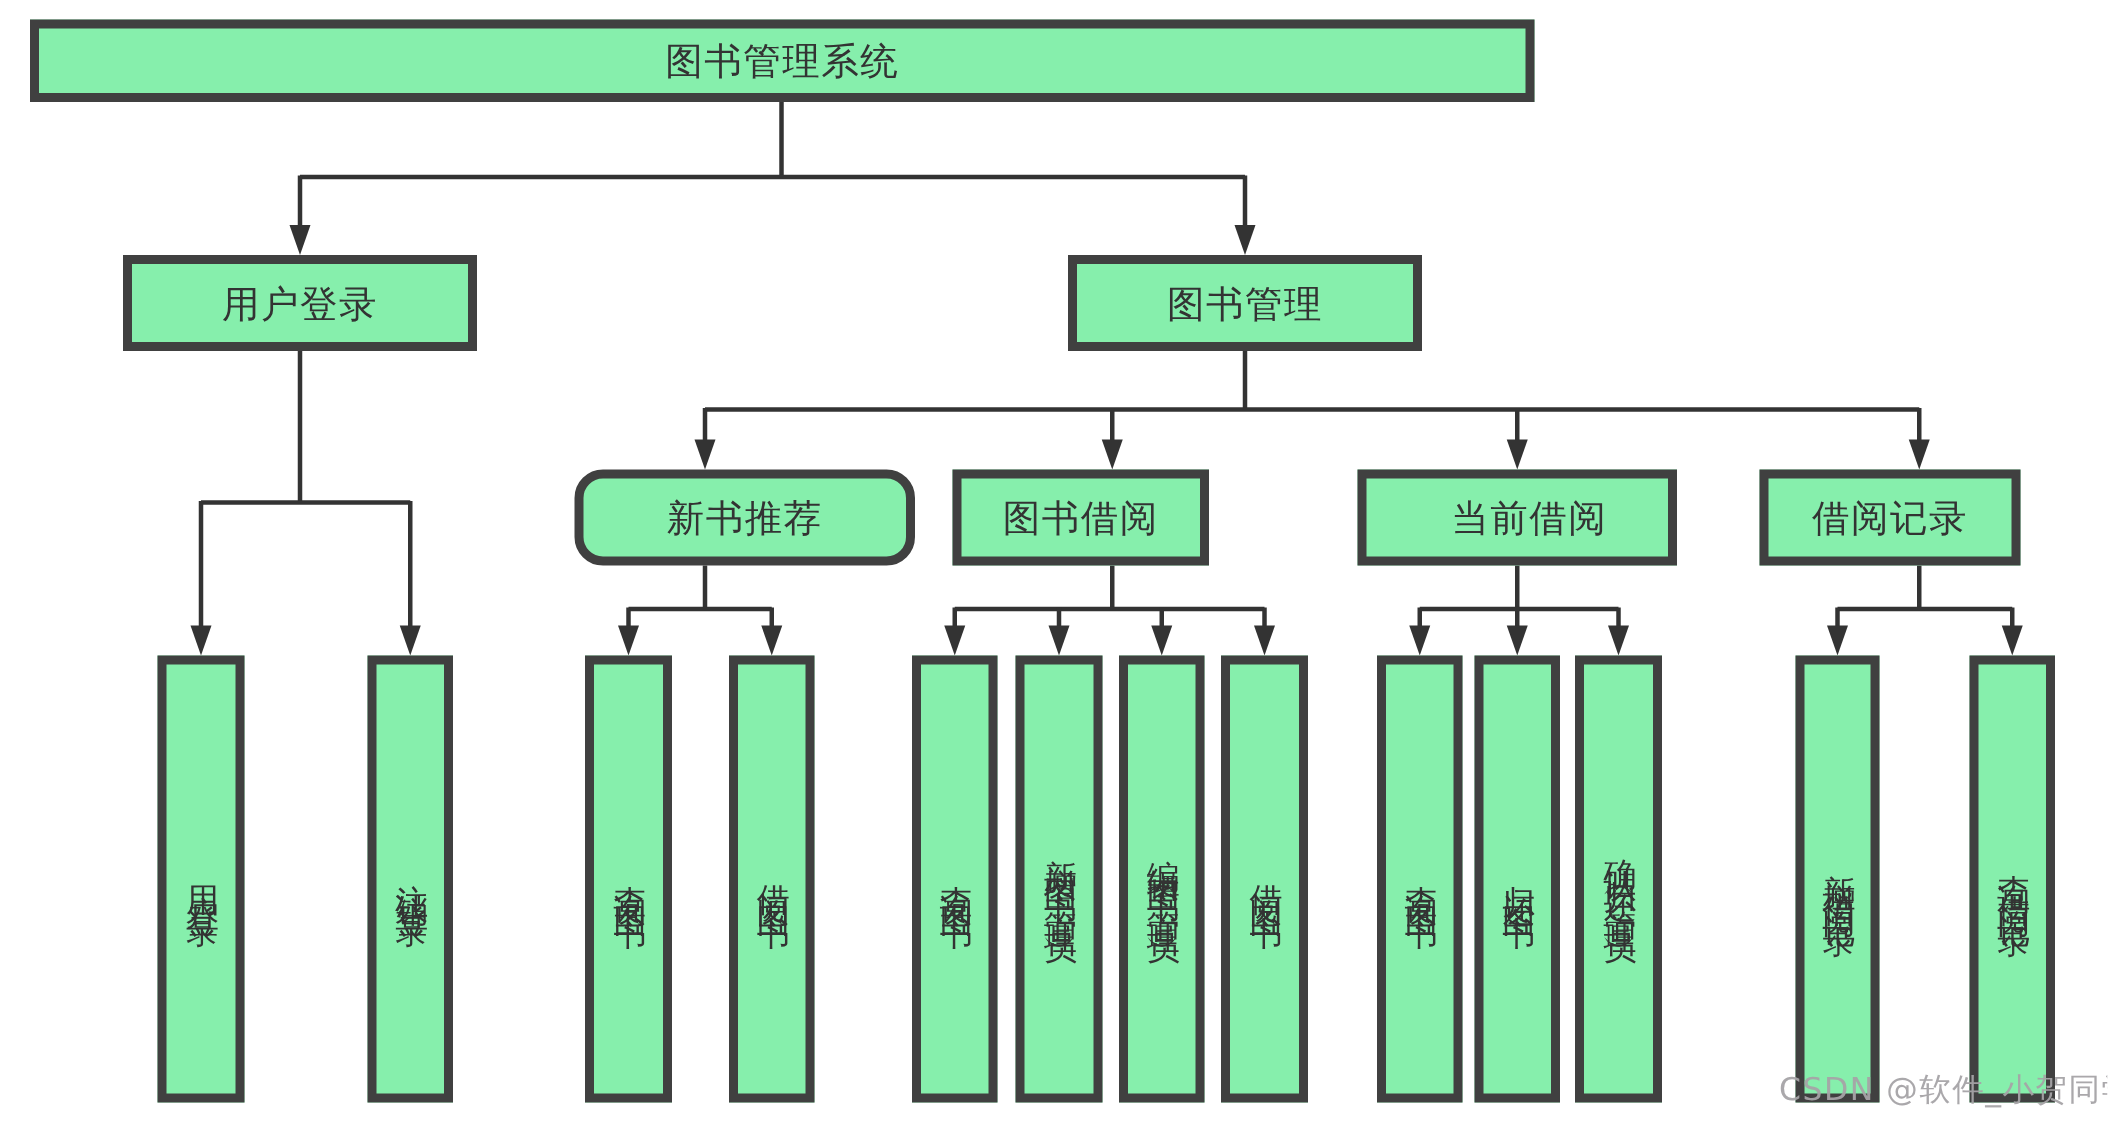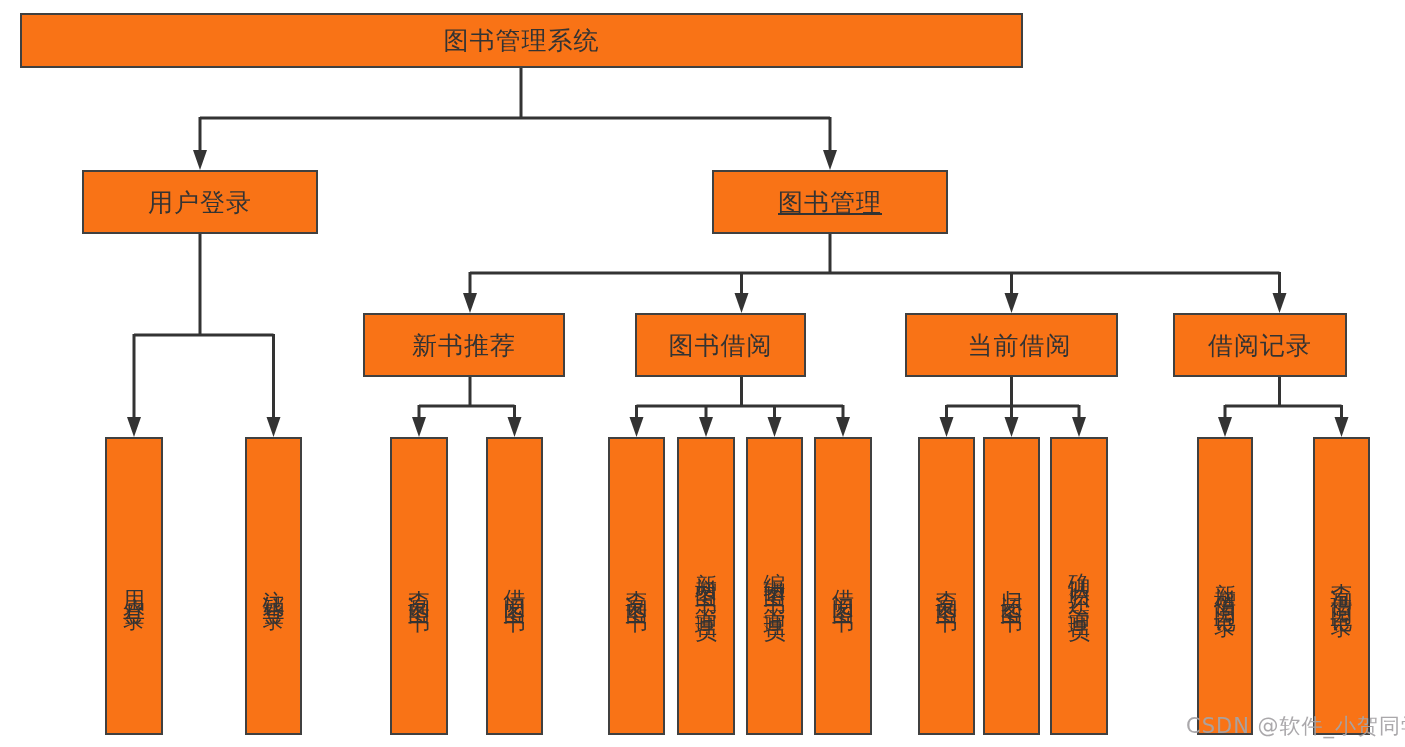--- a/index.html
+++ b/index.html
@@ -18,22 +18,22 @@
   #connectors {
     position: absolute;
     left: 0;
     top: 0;
     width: 1405px;
     height: 747px;
   }
   .node {
     position: absolute;
     box-sizing: border-box;
-    background: #f97316;
-    border: 2px solid #404040;
+    background: #86efac;
+    border: 6px solid #404040;
     display: flex;
     align-items: center;
     justify-content: center;
     color: #333333;
   }
   .h-node {
     font-size: 25px;
     letter-spacing: 1px;
     white-space: nowrap;
   }
@@ -141,25 +141,25 @@
     </g>
   </svg>
 
   <div class="node h-node root-node">
     <span>图书管理系统</span>
   </div>
 
   <div class="node h-node l2-node" style="left:82px; width:236px;">
     <span>用户登录</span>
   </div>
-  <div class="node h-node l2-node" style="left:712px; width:236px;text-decoration:underline;">
+  <div class="node h-node l2-node" style="left:712px; width:236px;">
     <span>图书管理</span>
   </div>
 
-  <div class="node h-node l3-node" style="left:363px; width:202px;">
+  <div class="node h-node l3-node" style="left:383px; width:227px;border-radius:19px;">
     <span>新书推荐</span>
   </div>
   <div class="node h-node l3-node" style="left:635px; width:171px;">
     <span>图书借阅</span>
   </div>
   <div class="node h-node l3-node" style="left:905px; width:213px;padding-left:16px;">
     <span>当前借阅</span>
   </div>
   <div class="node h-node l3-node" style="left:1173px; width:174px;">
     <span>借阅记录</span>

